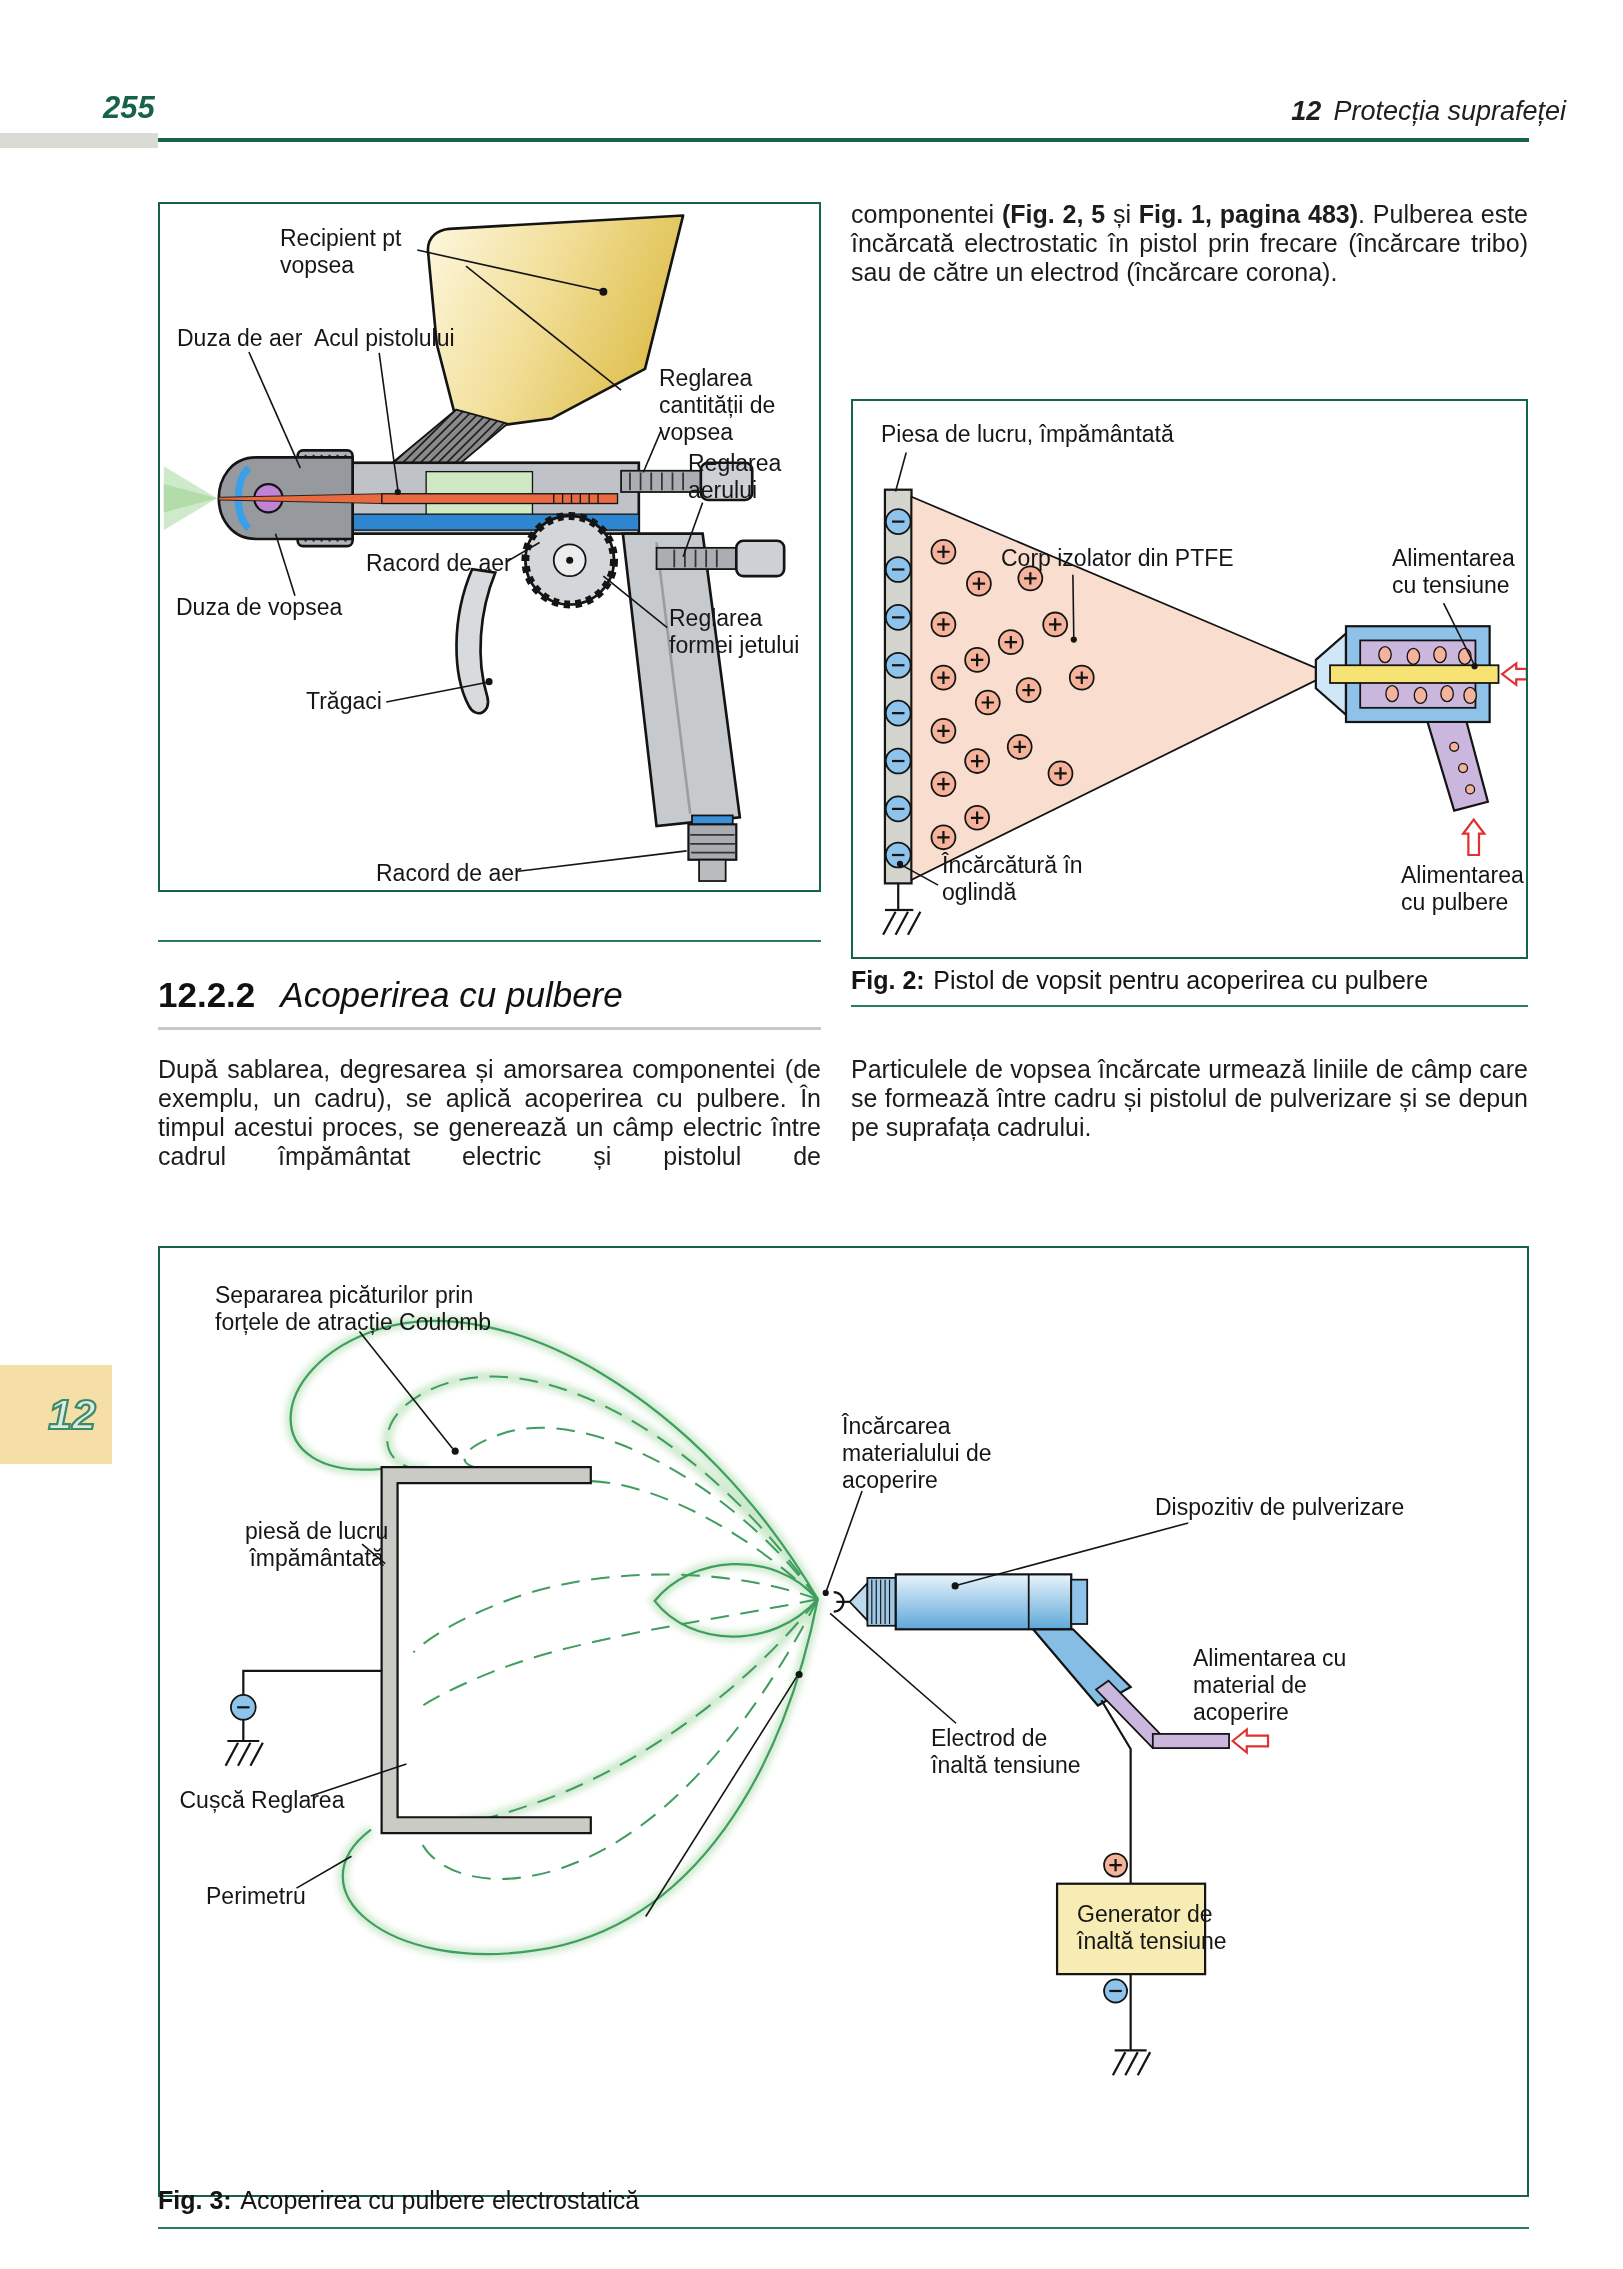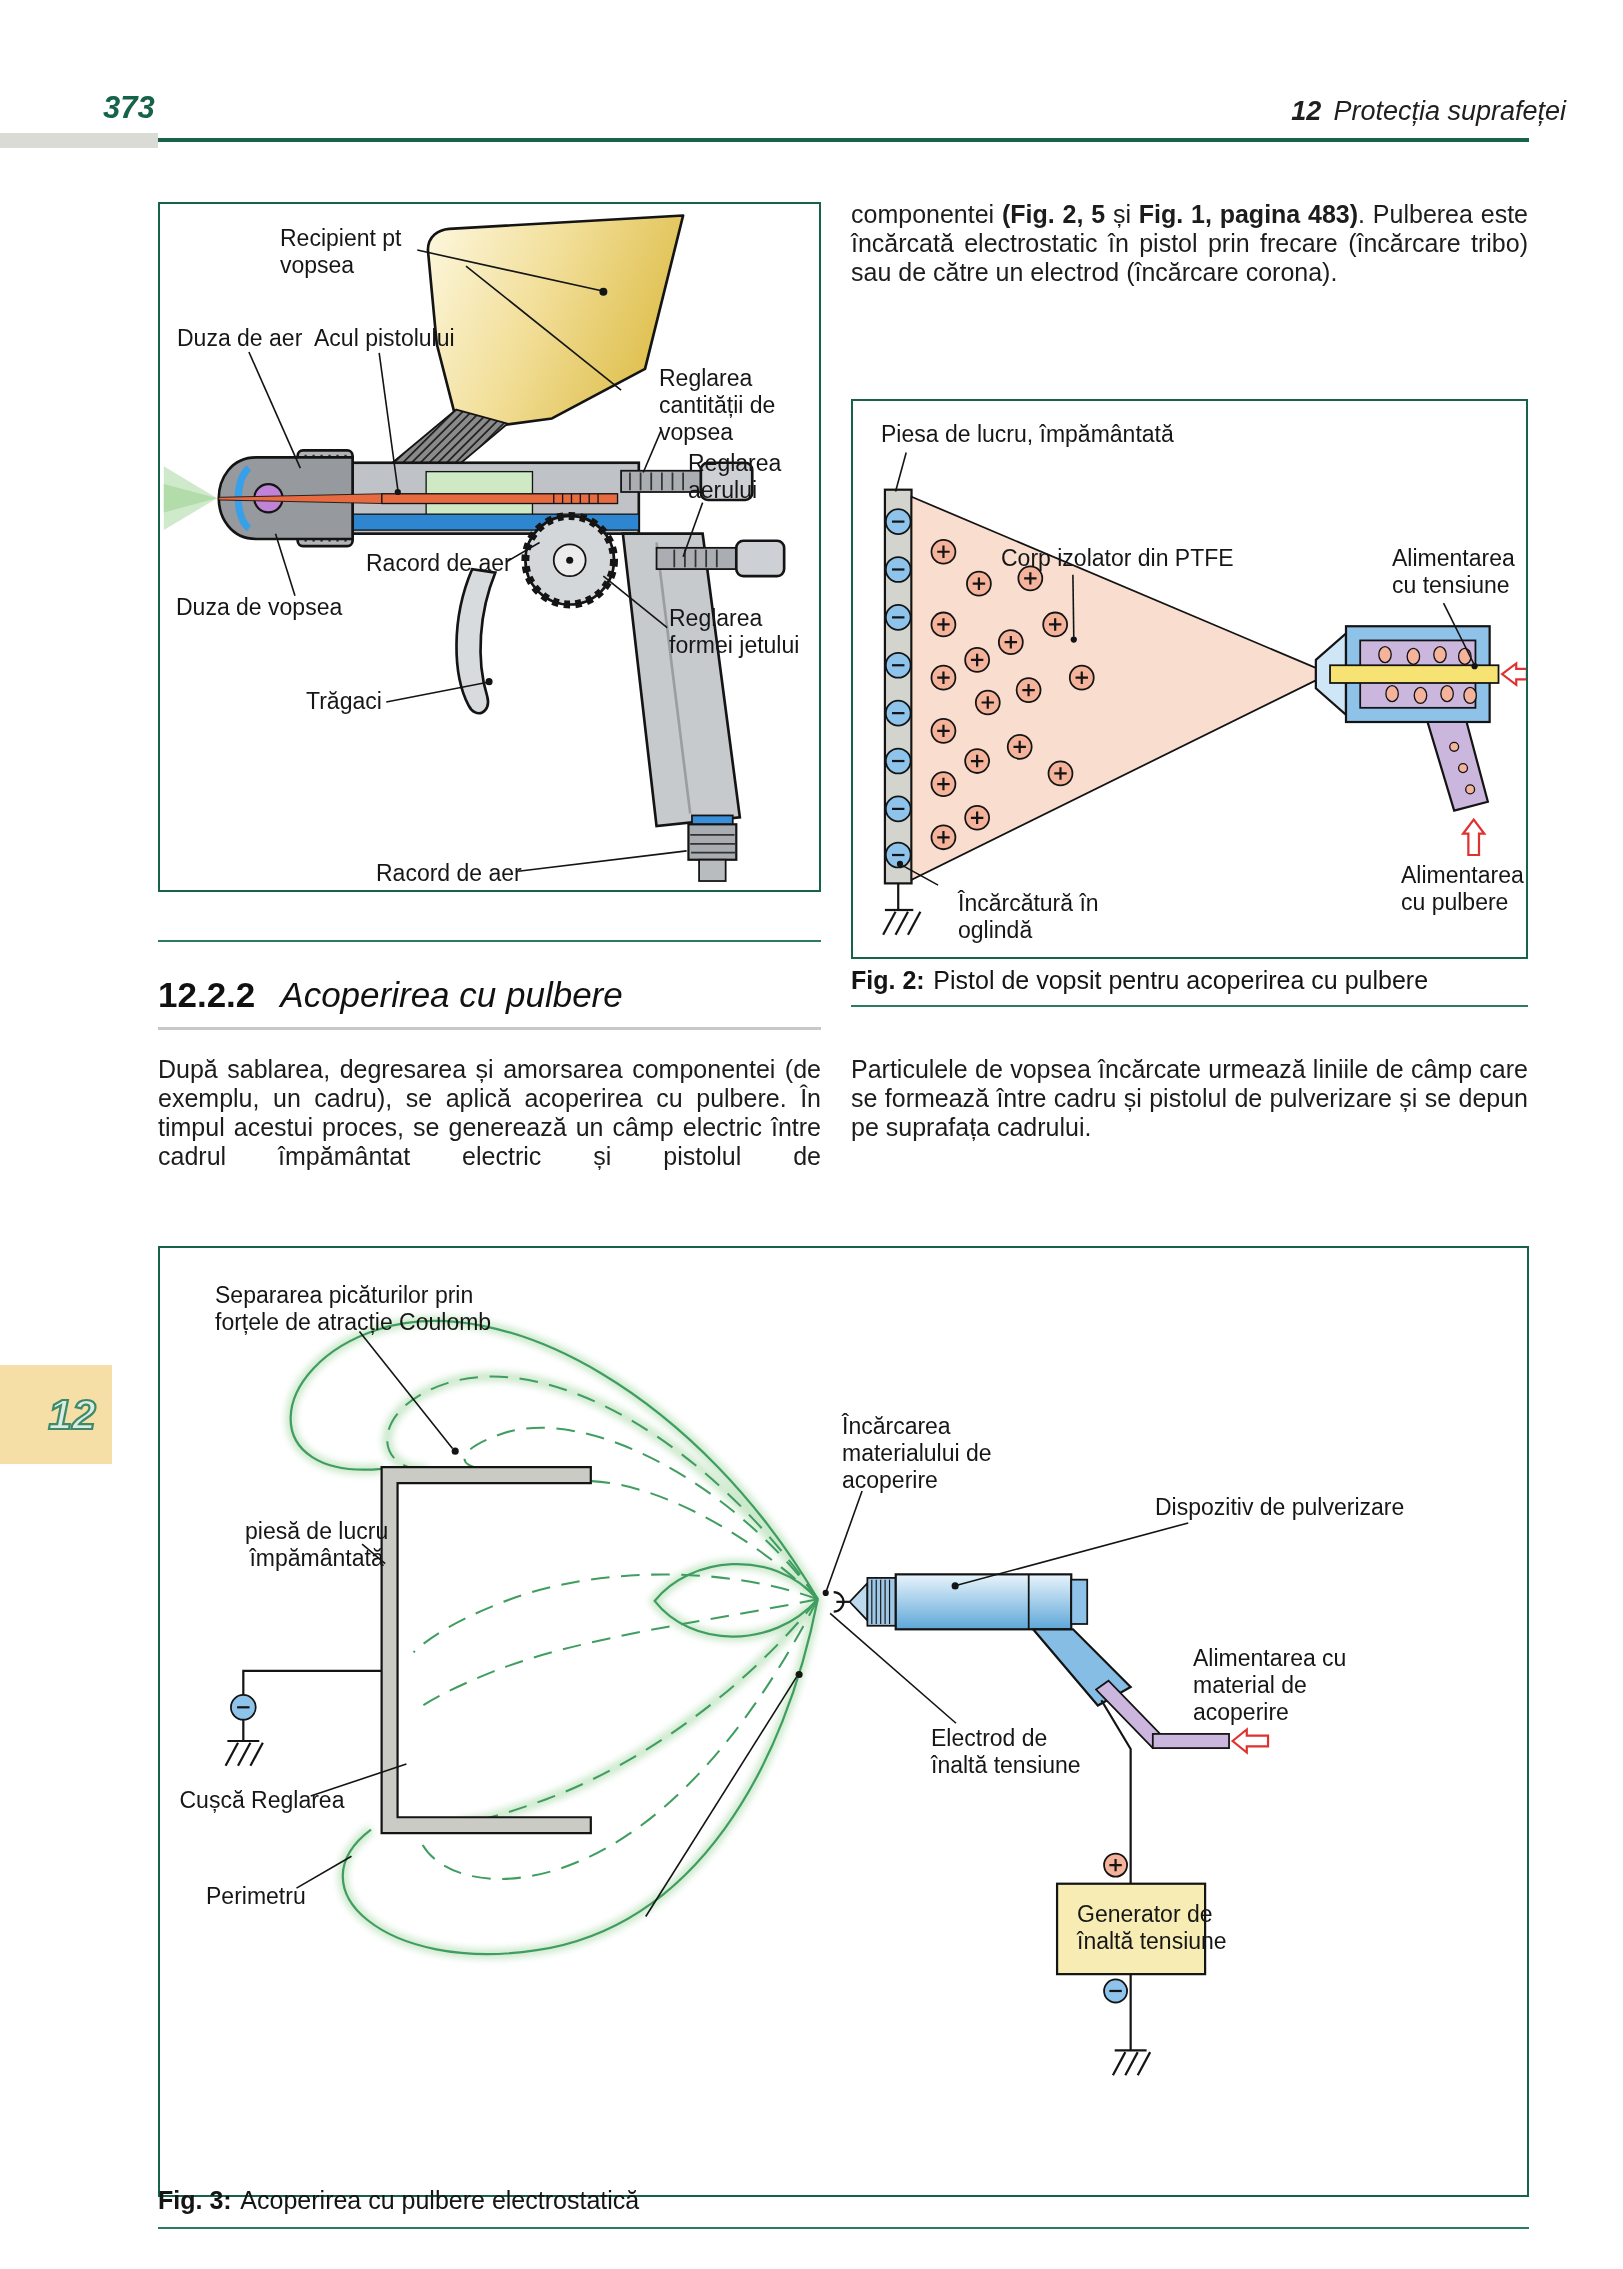--- a/index.html
+++ b/index.html
@@ -40,21 +40,21 @@
   .p-left-just{text-align-last:justify;}
   .heading{position:absolute;left:158px;top:975px;font-size:35px;margin:0;color:#111;}
   .heading .h-num{font-weight:bold;font-style:normal;}
   .heading .h-ttl{font-style:italic;font-weight:normal;margin-left:25px;}
 </style>
 </head>
 <body>
 
 <div class="page">
 
-  <div class="pagenum">373</div>
+  <div class="pagenum">255</div>
   <div class="chap">
     <span class="cnum">12</span><span class="cttl">Protecția suprafeței</span>
   </div>
   <div class="gray-block"></div>
   <div class="rule-top"></div>
 
   <div class="side-tab">
       <span>12</span>
     </div>
 
@@ -298,21 +298,21 @@
         <line x1="666" y1="228" x2="700" y2="296"></line>
           <circle cx="701" cy="299" r="3.5" fill="#141414" stroke="none"></circle>
         <line x1="96" y1="546" x2="56" y2="524"></line>
           <circle cx="53" cy="522" r="3.5" fill="#141414" stroke="none"></circle>
       </g>
     </svg>
     <div class="lbl" style="left:28px;top:19.5px;">Piesa de lucru, împământată</div>
     <div class="lbl" style="left:148px;top:144px;">Corp izolator din PTFE</div>
     <div class="lbl" style="left:539px;top:144px;">Alimentarea
 cu tensiune</div>
-    <div class="lbl" style="left:89px;top:489px;margin-left:16px;">Încărcătură în
+    <div class="lbl" style="left:89px;top:451px;">Încărcătură în
 oglindă</div>
     <div class="lbl" style="left:548px;top:461px;">Alimentarea
 cu pulbere</div>
   </section>
   <div class="caption" style="left:851px;top:966px;width:677px;">
     <span class="cap-b">Fig. 2:</span><span class="cap-t">Pistol de vopsit pentru acoperirea cu pulbere</span>
   </div>
   <div class="rule-g" style="left:851px;top:1005px;width:677px;"></div>
 
   <h2 class="heading">

